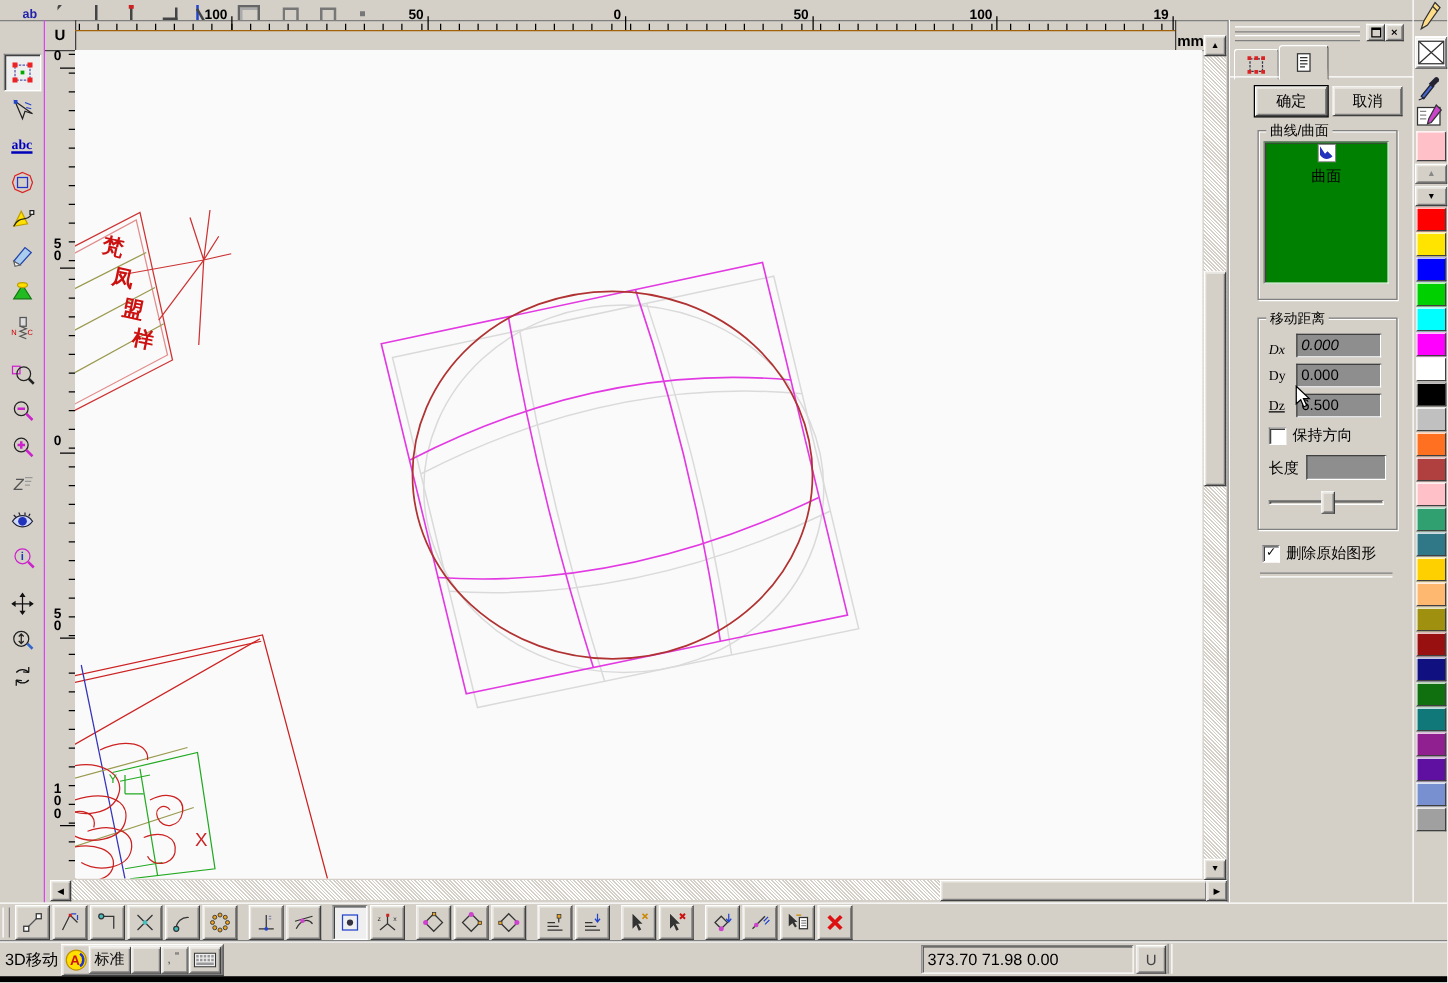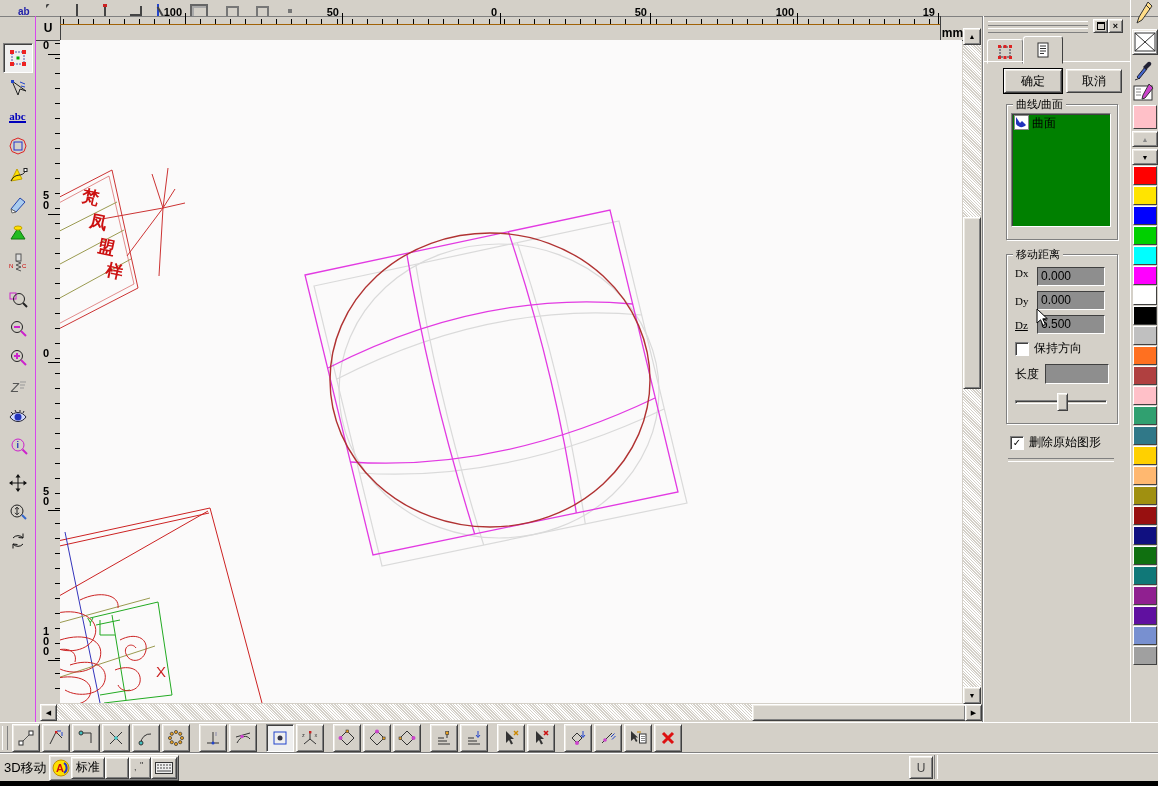--- a/index.html
+++ b/index.html
@@ -449,34 +449,34 @@
       <div class="raised btn" style="position:absolute;left:20px;top:27px;width:56px;height:22px;outline:1px solid #000;font-size:12px;">
         <span>确定</span>
       </div>
       <div class="raised btn" style="position:absolute;left:82px;top:27px;width:54px;height:22px;font-size:12px;">
         <span>取消</span>
       </div>
 
       <div class="groupbox" style="left:22px;top:62px;width:110px;height:134px;">
         <span class="legend">曲线/曲面</span>
         <div class="sunken" style="position:absolute;left:4px;top:8px;width:98px;height:112px;background:#008000;overflow:hidden;">
-          <div style="display:flex;gap:3px;padding:1px 2px;">
+          <div style="display:flex;align-items:center;gap:3px;padding:1px 2px;flex-direction:column;">
             <svg width="15" height="15" viewBox="0 0 15 15">
                 <rect x="0.5" y="0.5" width="14" height="14" fill="#fff" stroke="#888"></rect>
                 <path d="M2,2 L2,9 C5,13 9,13 12,10 L8,6 L6,8 Z" fill="#2233bb"></path>
               </svg>
             <span style="font-size:12px;color:#000;">曲面</span>
           </div>
         </div>
       </div>
 
       <div class="groupbox" style="left:22px;top:212px;width:110px;height:168px;">
         <span class="legend">移动距离</span>
         <div style="position:absolute;left:8px;top:12px;width:96px;">
-          <div style="display:flex;align-items:flex-start;margin-bottom:5px;">
+          <div style="display:flex;align-items:flex-end;margin-bottom:5px;font-style:italic;">
             <span style="width:22px;font-size:11px;font-family:'Liberation Serif',serif;">Dx</span>
             <div class="field" style="width:60px;height:15px;"><span>0.000</span></div>
           </div>
           <div style="display:flex;align-items:center;margin-bottom:5px;">
             <span style="width:22px;font-size:11px;font-family:'Liberation Serif',serif;">Dy</span>
             <div class="field" style="width:60px;height:15px;"><span>0.000</span></div>
           </div>
           <div style="display:flex;align-items:center;margin-bottom:6px;">
             <span style="width:22px;font-size:11px;font-family:'Liberation Serif',serif;text-decoration:underline;">Dz</span>
             <div class="field" style="width:60px;height:15px;"><span>6.500</span></div>
@@ -756,20 +756,23 @@
               <rect x="2" y="5" width="2" height="2"></rect>
               <rect x="5" y="5" width="2" height="2"></rect>
               <rect x="8" y="5" width="2" height="2"></rect>
               <rect x="11" y="5" width="2" height="2"></rect>
               <rect x="14" y="5" width="2" height="2"></rect>
               <rect x="2" y="8" width="14" height="2"></rect>
             </g>
           </svg>
       </div>
     </div>
+    <div class="sunken" style="position:absolute;left:737px;top:3px;width:168px;height:21px;display:flex;align-items:center;background:#d4d0c8;">
+      <span style="margin-left:4px;font-size:13px;font-family:'Liberation Sans',sans-serif;">373.70 71.98 0.00</span>
+    </div>
     <div class="raised btn" style="position:absolute;left:909px;top:3px;width:22px;height:21px;">
       <span style="font-size:12px;color:#444;">U</span>
     </div>
     <div style="position:absolute;left:934px;top:2px;width:2px;height:24px;border-left:1px solid #808080;border-right:1px solid #fff;"></div>
   </div>
 
   <div id="bottom-strip" style="position:absolute;left:0;top:781px;width:1158px;height:5px;background:#000;"></div>
 
   <svg id="cursor" width="14" height="20" viewBox="0 0 14 20" style="position:absolute;left:1036px;top:308px;z-index:50;">
     <polygon points="1,1 1,15 4.6,11.8 7,17.5 9.4,16.4 6.8,10.8 11.4,10.8" fill="#fff" stroke="#000"></polygon>

